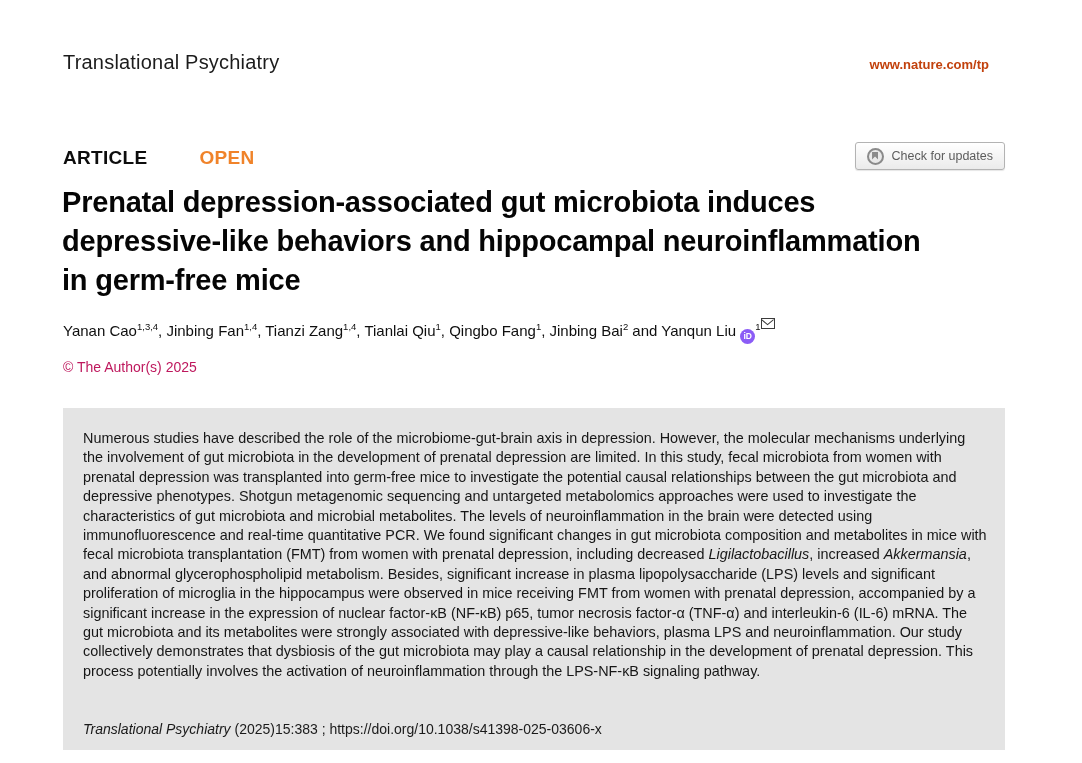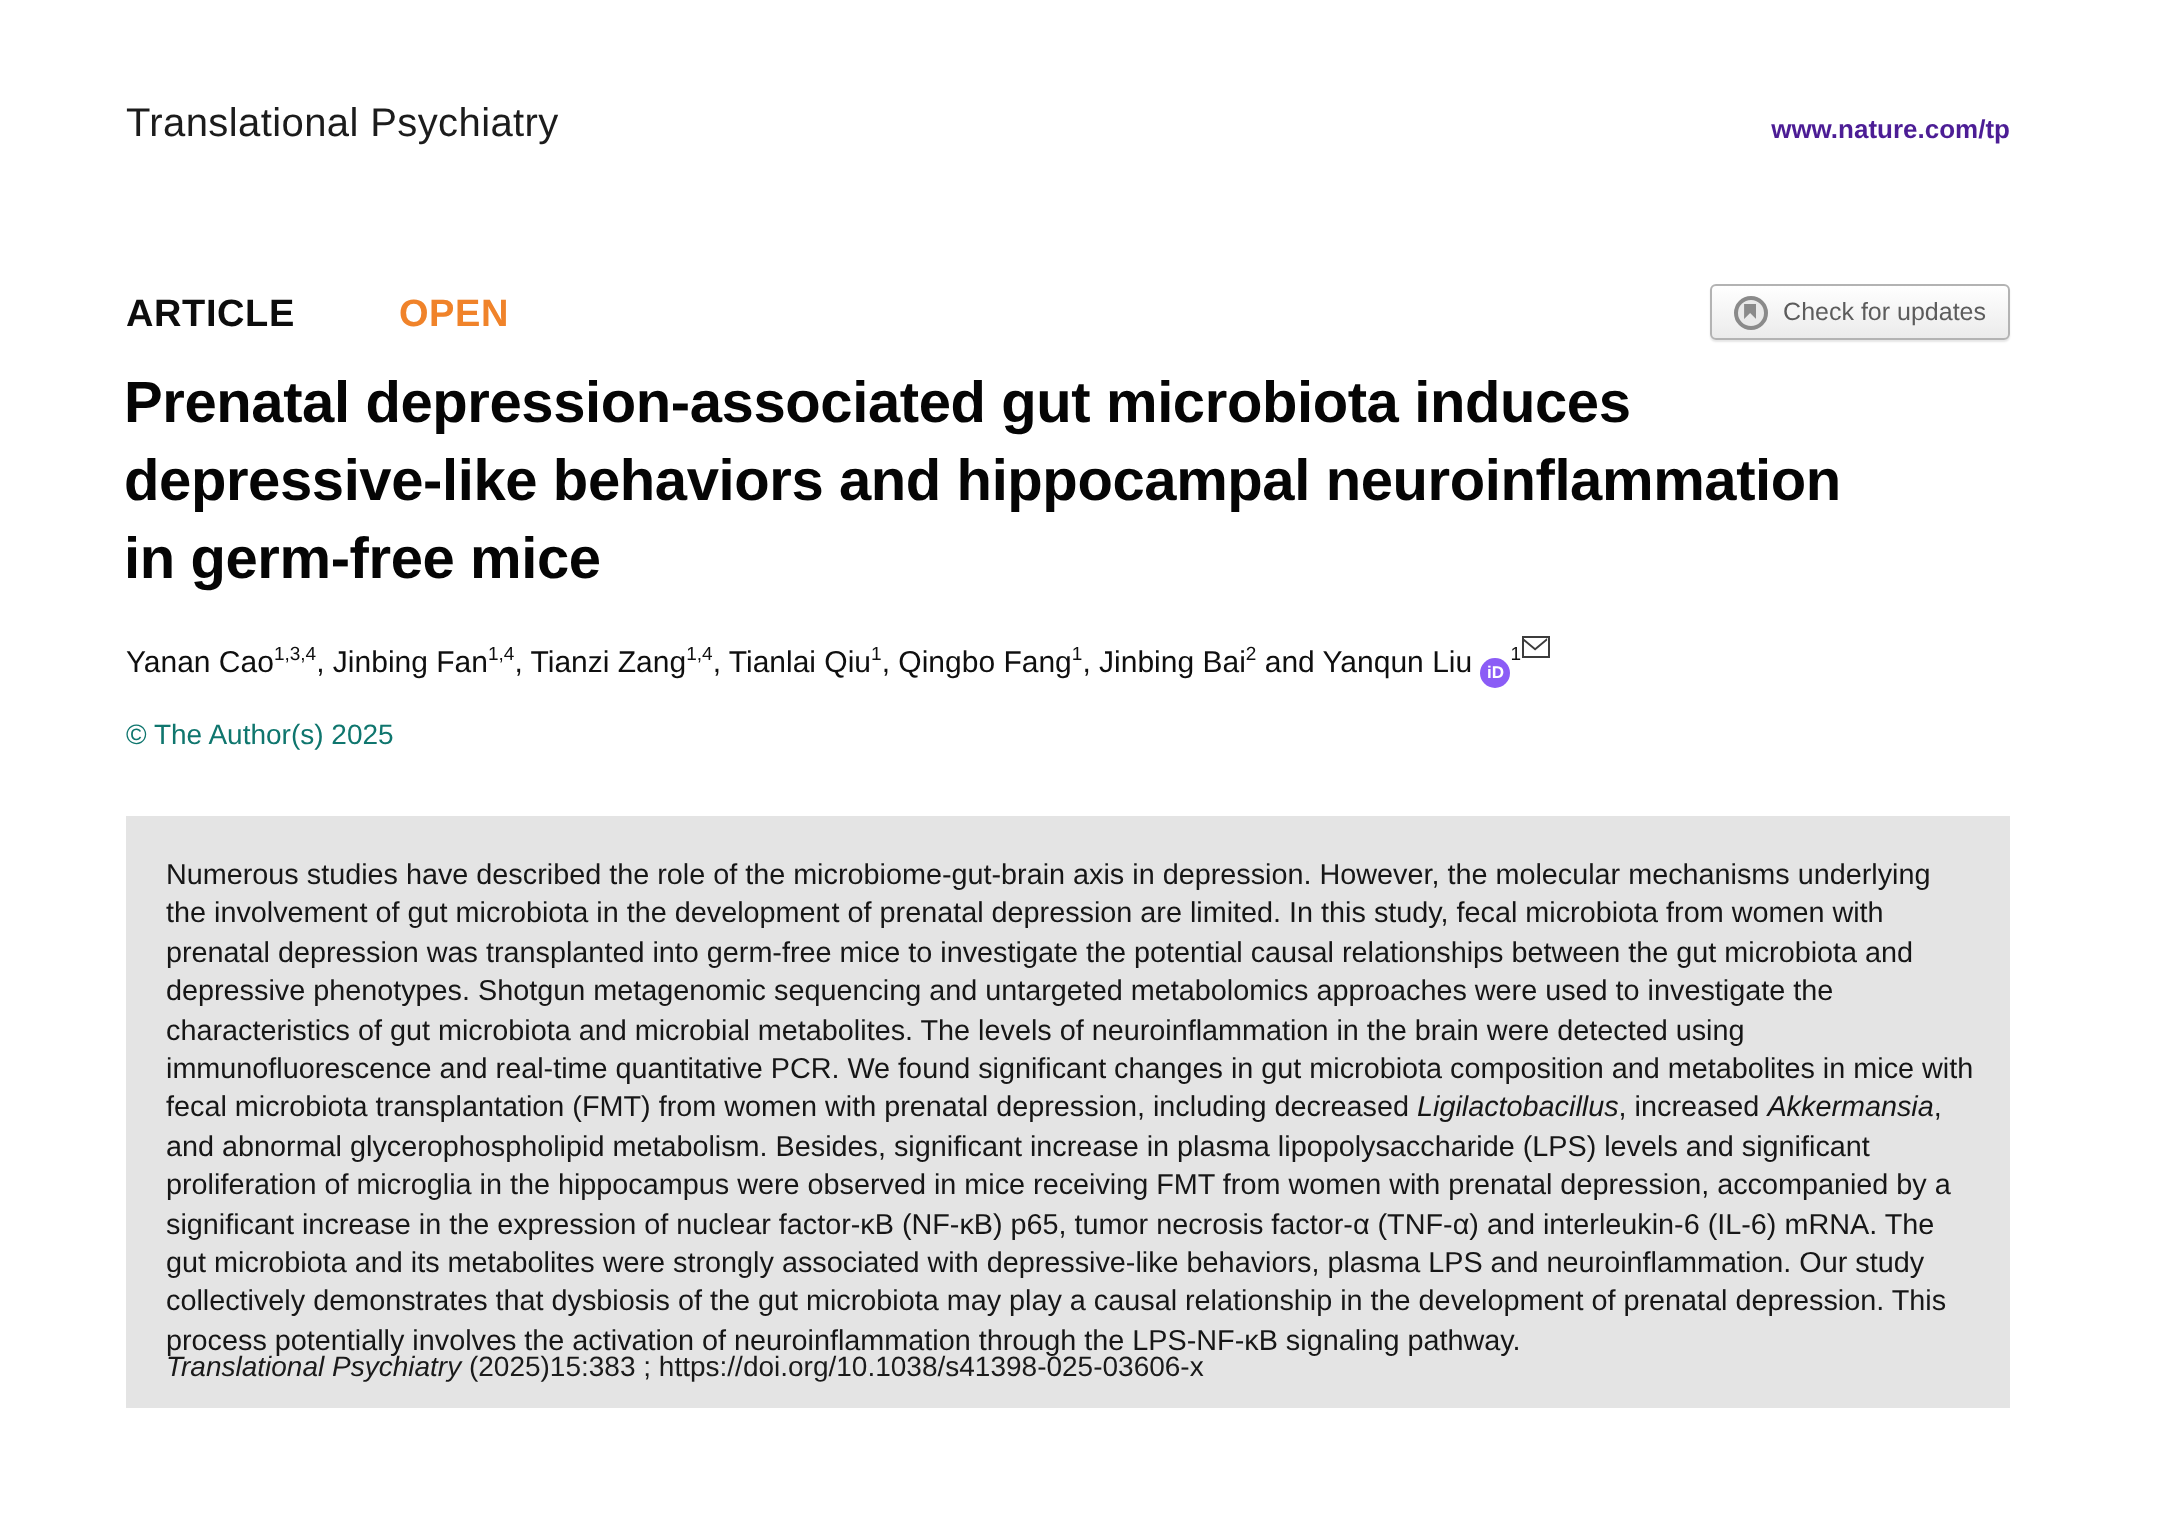--- a/index.html
+++ b/index.html
@@ -15,25 +15,25 @@
   .journal-name {
     position: absolute;
     left: 63px;
     top: 51px;
     font-size: 20px;
     letter-spacing: 0.2px;
     color: #1c1c1c;
   }
   .journal-url {
     position: absolute;
-    right: 77px;
+    right: 93px;
     top: 57px;
     font-size: 13px;
     font-weight: bold;
-    color: #4c1d95;
+    color: #c2410c;
   }
   .article-row {
     position: absolute;
     left: 63px;
     top: 147px;
   }
   .article-label {
     font-size: 19px;
     font-weight: bold;
     letter-spacing: 0.3px;
@@ -139,28 +139,28 @@
     width: 100%;
     height: 100%;
     clip-path: polygon(0 0, 50% 55%, 100% 0, 100% 14%, 50% 70%, 0 14%);
     background: #3c3c3c;
   }
   .copyright {
     position: absolute;
     left: 63px;
     top: 359px;
     font-size: 14px;
-    color: #0f766e;
+    color: #be185d;
   }
   .abstract-box {
     position: absolute;
     left: 63px;
     top: 408px;
     width: 942px;
-    height: 296px;
+    height: 342px;
     background: #e4e4e4;
     box-sizing: border-box;
     padding: 21px 18px 16px 20px;
   }
   .abstract-text {
     font-size: 14.4px;
     line-height: 19.4px;
     color: #161616;
     text-align: left;
   }

